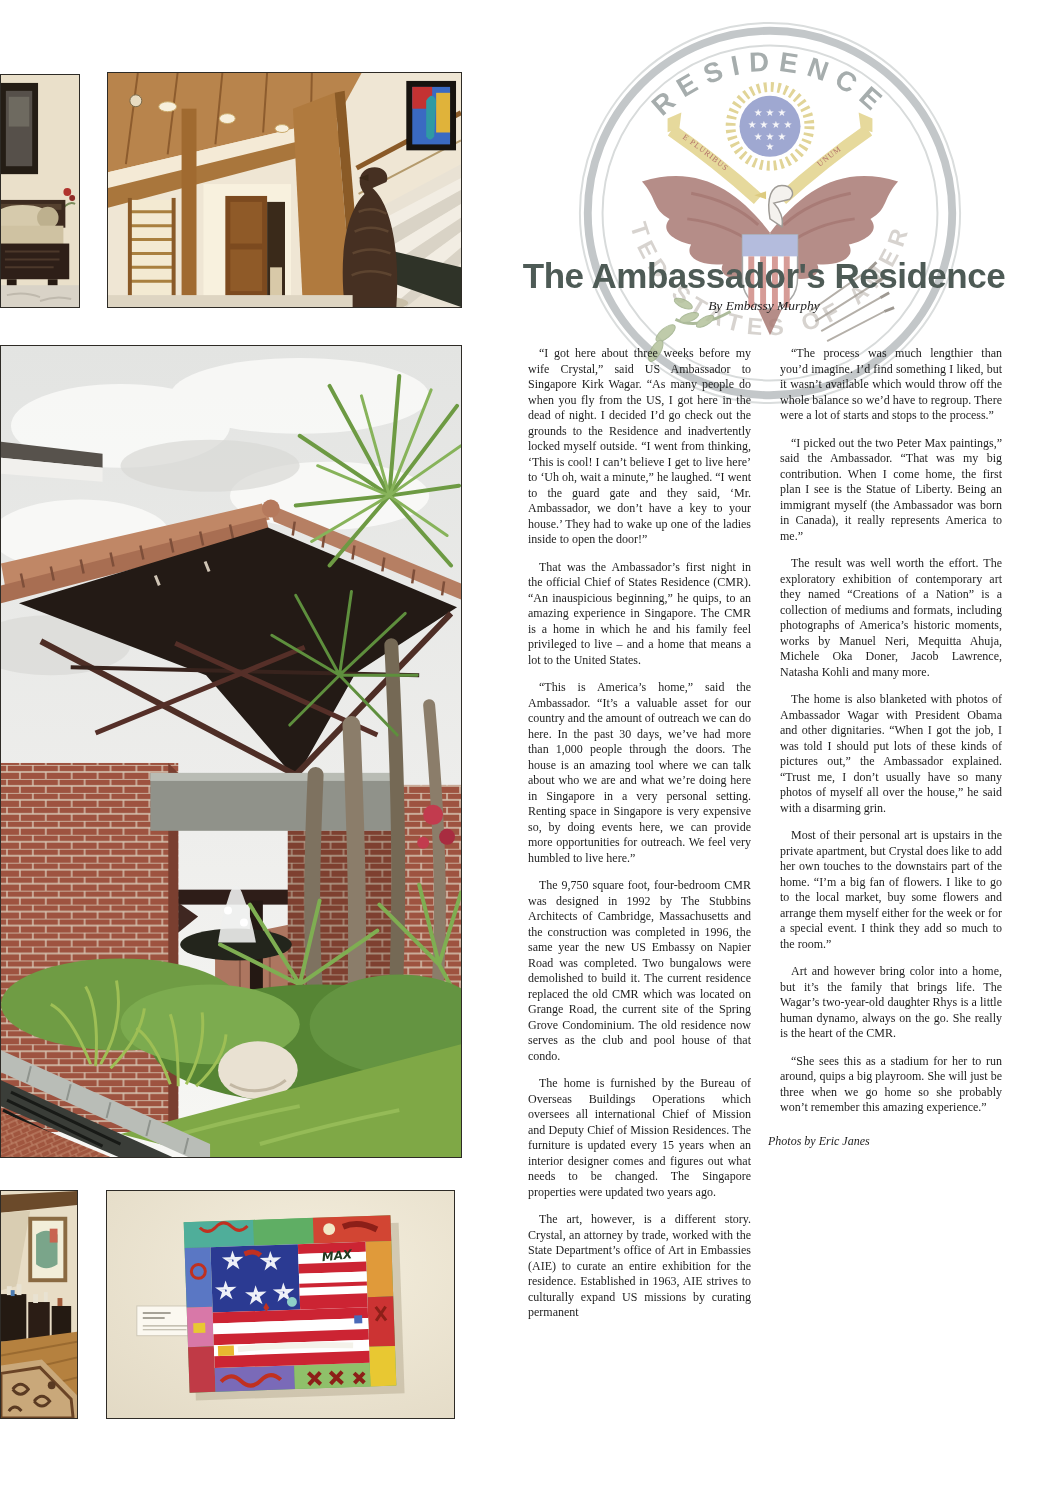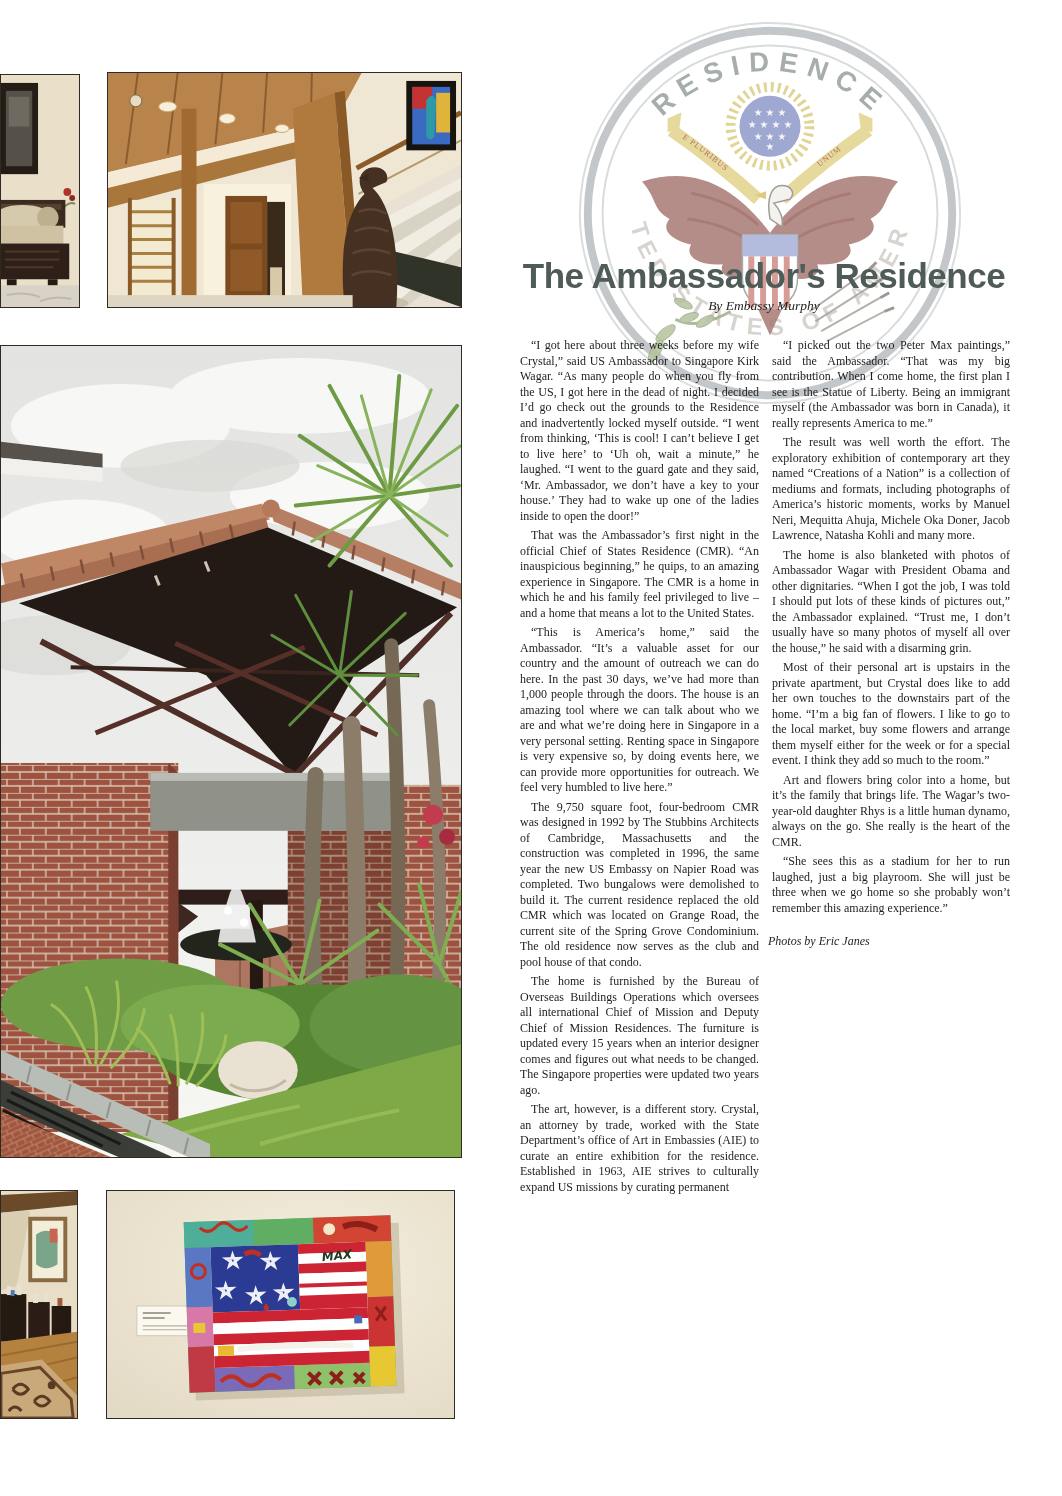--- a/index.html
+++ b/index.html
@@ -8,21 +8,21 @@
   .photo{position:absolute;border:1px solid #2e2b26;box-sizing:border-box;overflow:hidden;background:#efe6d4;}
   .photo svg{display:block;width:100%;height:100%;}
   .watermark{position:absolute;left:573px;top:16px;width:394px;height:394px;z-index:0;}
   .masthead{position:absolute;left:513px;top:258px;width:502px;text-align:center;z-index:2;}
   .masthead h1{margin:0;font-family:"Liberation Sans", sans-serif;font-size:35px;font-weight:600;
                letter-spacing:-0.5px;line-height:1.05;}
   .byline{margin-top:3px;font-style:italic;font-size:13.5px;color:#222;}
   .col{position:absolute;top:334px;z-index:2;color:#1d1d1d;}
   .col-left{left:516px;width:247px;}
   .col-right{left:768px;width:246px;}
-  .para{margin:4px;text-indent:11px;text-align:justify;font-size:12px;line-height:15.5px;}
+  .para{margin:12px;text-indent:11px;text-align:justify;font-size:12px;line-height:15.5px;}
   .credit{margin-top:18px;font-style:italic;font-size:12px;line-height:15.5px;color:#1d1d1d;}
 </style>
 </head>
 <body>
 
 <div class="page">
 
   <div class="watermark">
     <svg viewBox="0 0 400 400">
       <defs>
@@ -346,26 +346,27 @@
   <div class="col col-left">
       <p class="para">“I got here about three weeks before my wife Crystal,” said US Ambassador to Singapore Kirk Wagar. “As many people do when you fly from the US, I got here in the dead of night. I decided I’d go check out the grounds to the Residence and inadvertently locked myself outside. “I went from thinking, ‘This is cool! I can’t believe I get to live here’ to ‘Uh oh, wait a minute,” he laughed.  “I went to the guard gate and they said, ‘Mr. Ambassador, we don’t have a key to your house.’ They had to wake up one of the ladies inside to open the door!”</p>
       <p class="para">That was the Ambassador’s first night in the official Chief of States Residence (CMR). “An inauspicious beginning,” he quips, to an amazing experience in Singapore. The CMR is a home in which he and his family feel privileged to live – and a home that means a lot to the United States.</p>
       <p class="para">“This is America’s home,” said the Ambassador. “It’s a valuable asset for our country and the amount of outreach we can do here. In the past 30 days, we’ve had more than 1,000 people through the doors. The house is an amazing tool where we can talk about who we are and what we’re doing here in Singapore in a very personal setting. Renting space in Singapore is very expensive so, by doing events here, we can provide more opportunities for outreach. We feel very humbled to live here.”</p>
       <p class="para">The 9,750 square foot, four-bedroom CMR was designed in 1992 by The Stubbins Architects of Cambridge, Massachusetts and the construction was completed in 1996, the same year the new US Embassy on Napier Road was completed. Two bungalows were demolished to build it. The current residence replaced the old CMR which was located on Grange Road, the current site of the Spring Grove Condominium. The old residence now serves as the club and pool house of that condo.</p>
       <p class="para">The home is furnished by the Bureau of Overseas Buildings Operations which oversees all international Chief of Mission and Deputy Chief of Mission Residences. The furniture is updated every 15 years when an interior designer comes and figures out what needs to be changed. The Singapore properties were updated two years ago.</p>
       <p class="para">The art, however, is a different story. Crystal, an attorney by trade, worked with the State Department’s office of Art in Embassies (AIE) to curate an entire exhibition for the residence. Established in 1963, AIE strives to culturally expand US missions by curating permanent</p>
     </div>
   <div class="col col-right">
     <div>
+        <p class="para">“The process was much lengthier than you’d imagine. I’d find something I liked, but it wasn’t available which would throw off the whole balance so we’d have to regroup. There were a lot of starts and stops to the process.”</p>
         <p class="para">“I picked out the two Peter Max paintings,” said the Ambassador. “That was my big contribution. When I come home, the first plan I see is the Statue of Liberty. Being an immigrant myself (the Ambassador was born in Canada), it really represents America to me.”</p>
         <p class="para">The result was well worth the effort. The exploratory exhibition of contemporary art they named “Creations of a Nation” is a collection of mediums and formats, including photographs of America’s historic moments, works by Manuel Neri, Mequitta Ahuja, Michele Oka Doner, Jacob Lawrence, Natasha Kohli and many more.</p>
         <p class="para">The home is also blanketed with photos of Ambassador Wagar with President Obama and other dignitaries. “When I got the job, I was told I should put lots of these kinds of pictures out,” the Ambassador explained. “Trust me, I don’t usually have so many photos of myself all over the house,” he said with a disarming grin.</p>
         <p class="para">Most of their personal art is upstairs in the private apartment, but Crystal does like to add her own touches to the downstairs part of the home. “I’m a big fan of flowers. I like to go to the local market, buy some flowers and arrange them myself either for the week or for a special event. I think they add so much to the room.”</p>
-        <p class="para">Art and flowers bring color into a home, but it’s the family that brings life. The Wagar’s two-year-old daughter Rhys is a little human dynamo, always on the go. She really is the heart of the CMR.</p>
-        <p class="para">“She sees this as a stadium for her to run laughed, just a big playroom. She will just be three when we go home so she probably won’t remember this amazing experience.”</p>
+        <p class="para">Art and however bring color into a home, but it’s the family that brings life. The Wagar’s two-year-old daughter Rhys is a little human dynamo, always on the go. She really is the heart of the CMR.</p>
+        <p class="para">“She sees this as a stadium for her to run around, quips a big playroom. She will just be three when we go home so she probably won’t remember this amazing experience.”</p>
       </div>
     <div class="credit">Photos by Eric Janes</div>
   </div>
 
   <div class="photo" style="left:0;top:1190px;width:78px;height:229px;">
     <svg viewBox="0 0 78 229" preserveAspectRatio="none">
       <rect width="78" height="229" fill="#e8ddc6"></rect>
       <polygon points="0,4 78,0 78,14 0,22" fill="#6b4a2a"></polygon>
       <polygon points="0,22 30,20 16,96 0,100" fill="#d9cdb2"></polygon>
       <g>

